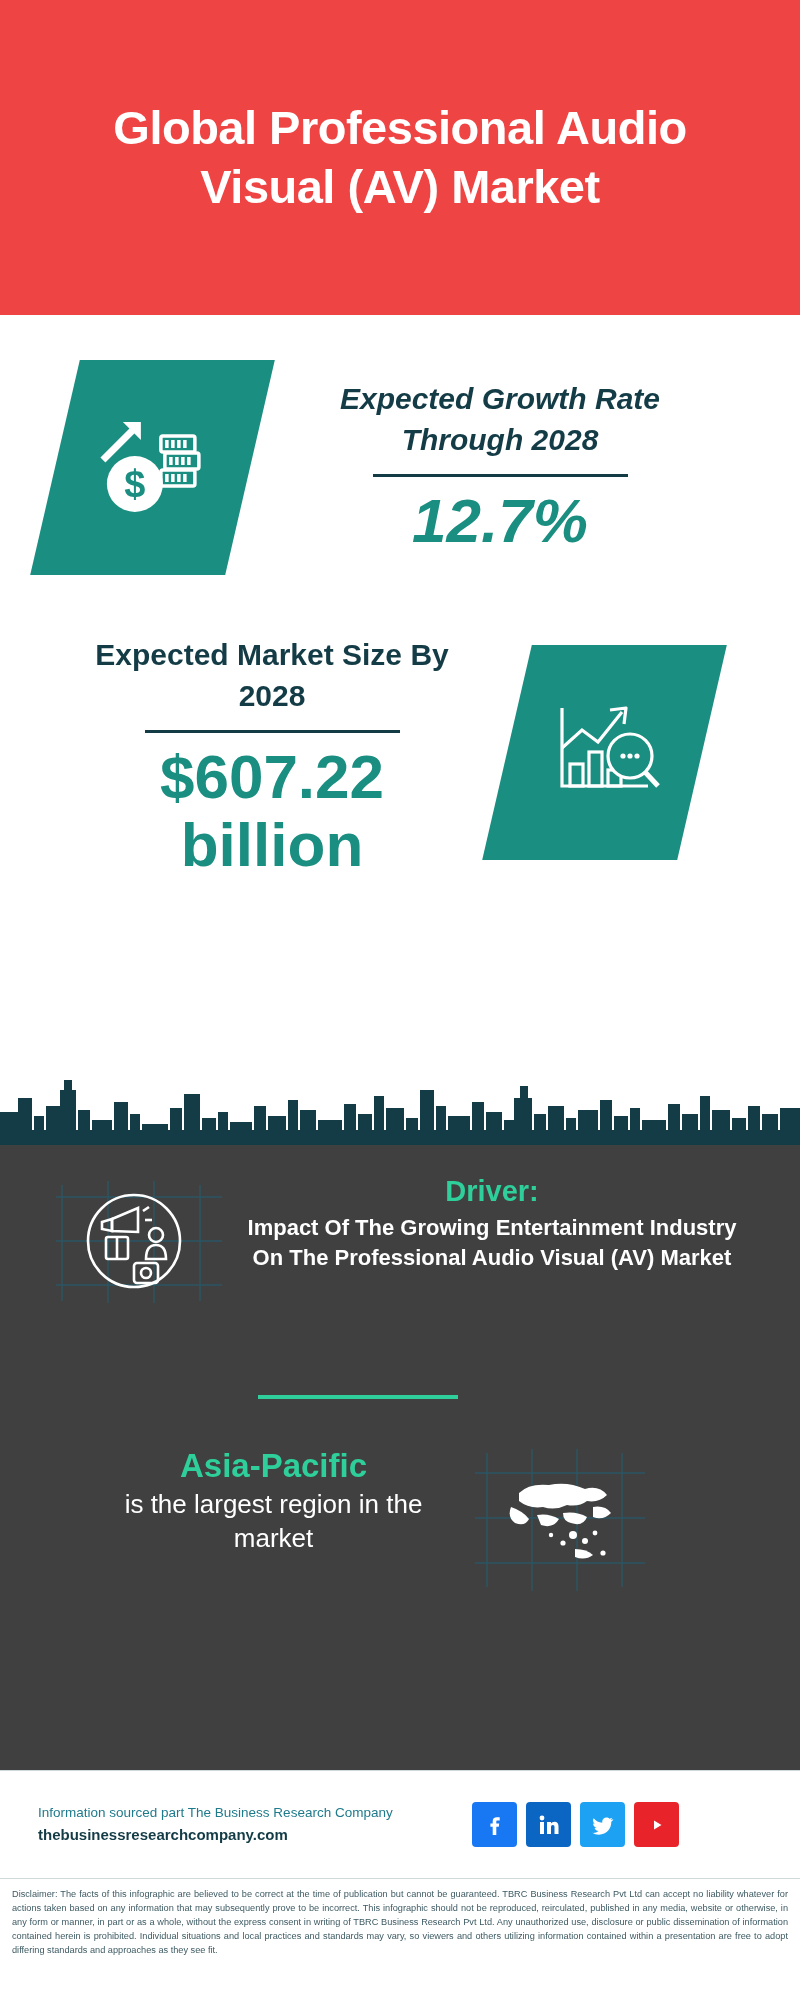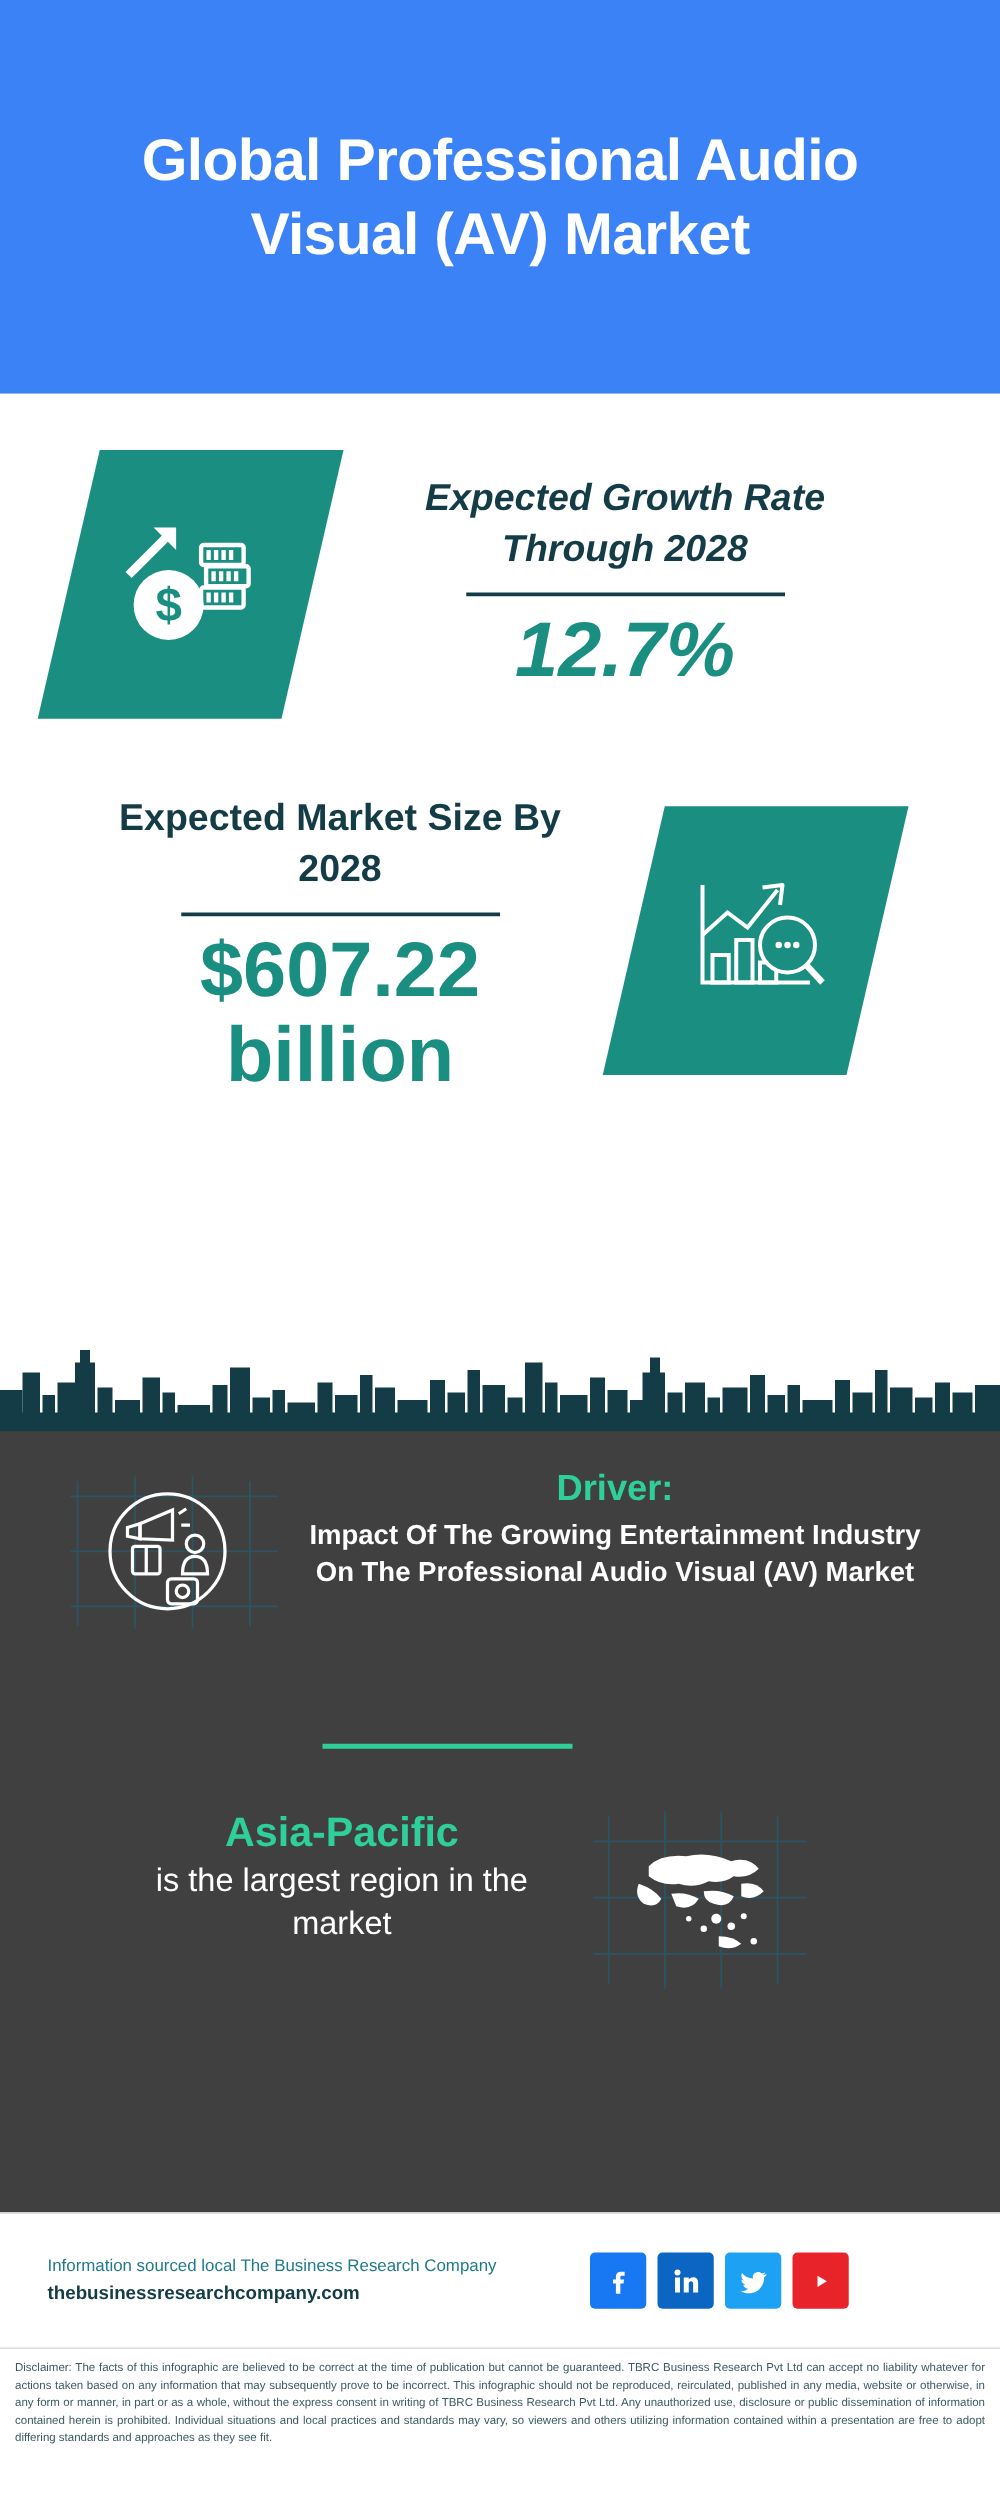--- a/index.html
+++ b/index.html
@@ -10,21 +10,21 @@
     background: #ffffff;
     overflow: hidden;
   }
   .page { position: relative; width: 800px; height: 2000px; background: #ffffff; }
 
   
   .header {
     position: absolute;
     left: 0; top: 0;
     width: 800px; height: 315px;
-    background: #3b82f6;
+    background: #ef4444;
     display: flex;
     align-items: center;
     justify-content: center;
   }
   .header-title {
     color: #ffffff;
     font-size: 47px;
     font-weight: bold;
     line-height: 1.25;
     text-align: center;
@@ -419,21 +419,21 @@
             <circle cx="136" cy="108" r="2.6"></circle>
             <circle cx="84" cy="90" r="2.2"></circle>
           </g>
         </svg>
       </div>
     </div>
   </div>
 
   <div class="footer">
     <div class="footer-text">
-      <div class="footer-line1">Information sourced local The Business Research Company</div>
+      <div class="footer-line1">Information sourced part The Business Research Company</div>
       <div class="footer-line2">thebusinessresearchcompany.com</div>
     </div>
     <div class="socials">
       <div class="social fb">
         <svg width="24" height="24" viewBox="0 0 24 24">
             <path d="M14.5 7.5h2.2V4.3h-2.9c-2.6 0-4.1 1.5-4.1 4.1v2.1H7.4v3.2h2.3V22h3.6v-8.3h2.5l.4-3.2h-2.9V8.7c0-.8.3-1.2 1.2-1.2z" fill="#ffffff"></path>
           </svg>
       </div>
       <div class="social li">
         <svg width="26" height="26" viewBox="0 0 26 26">

